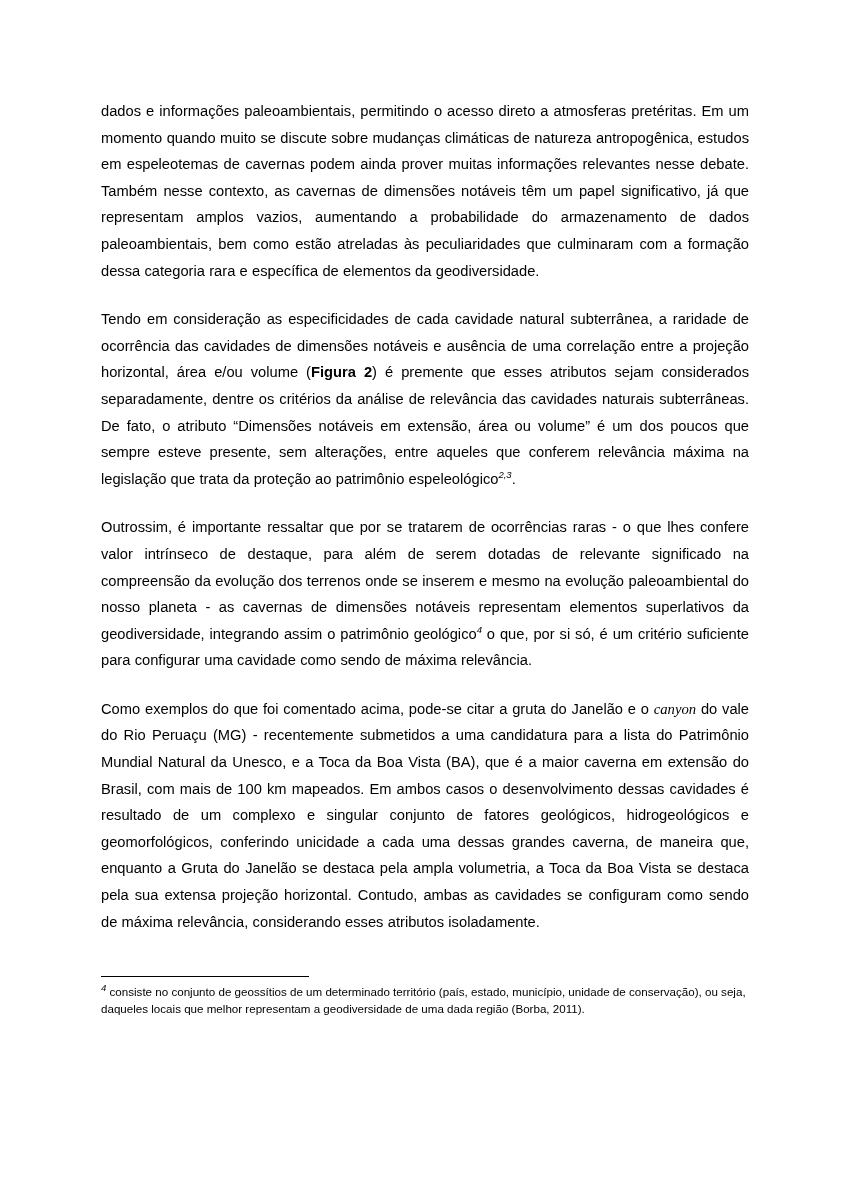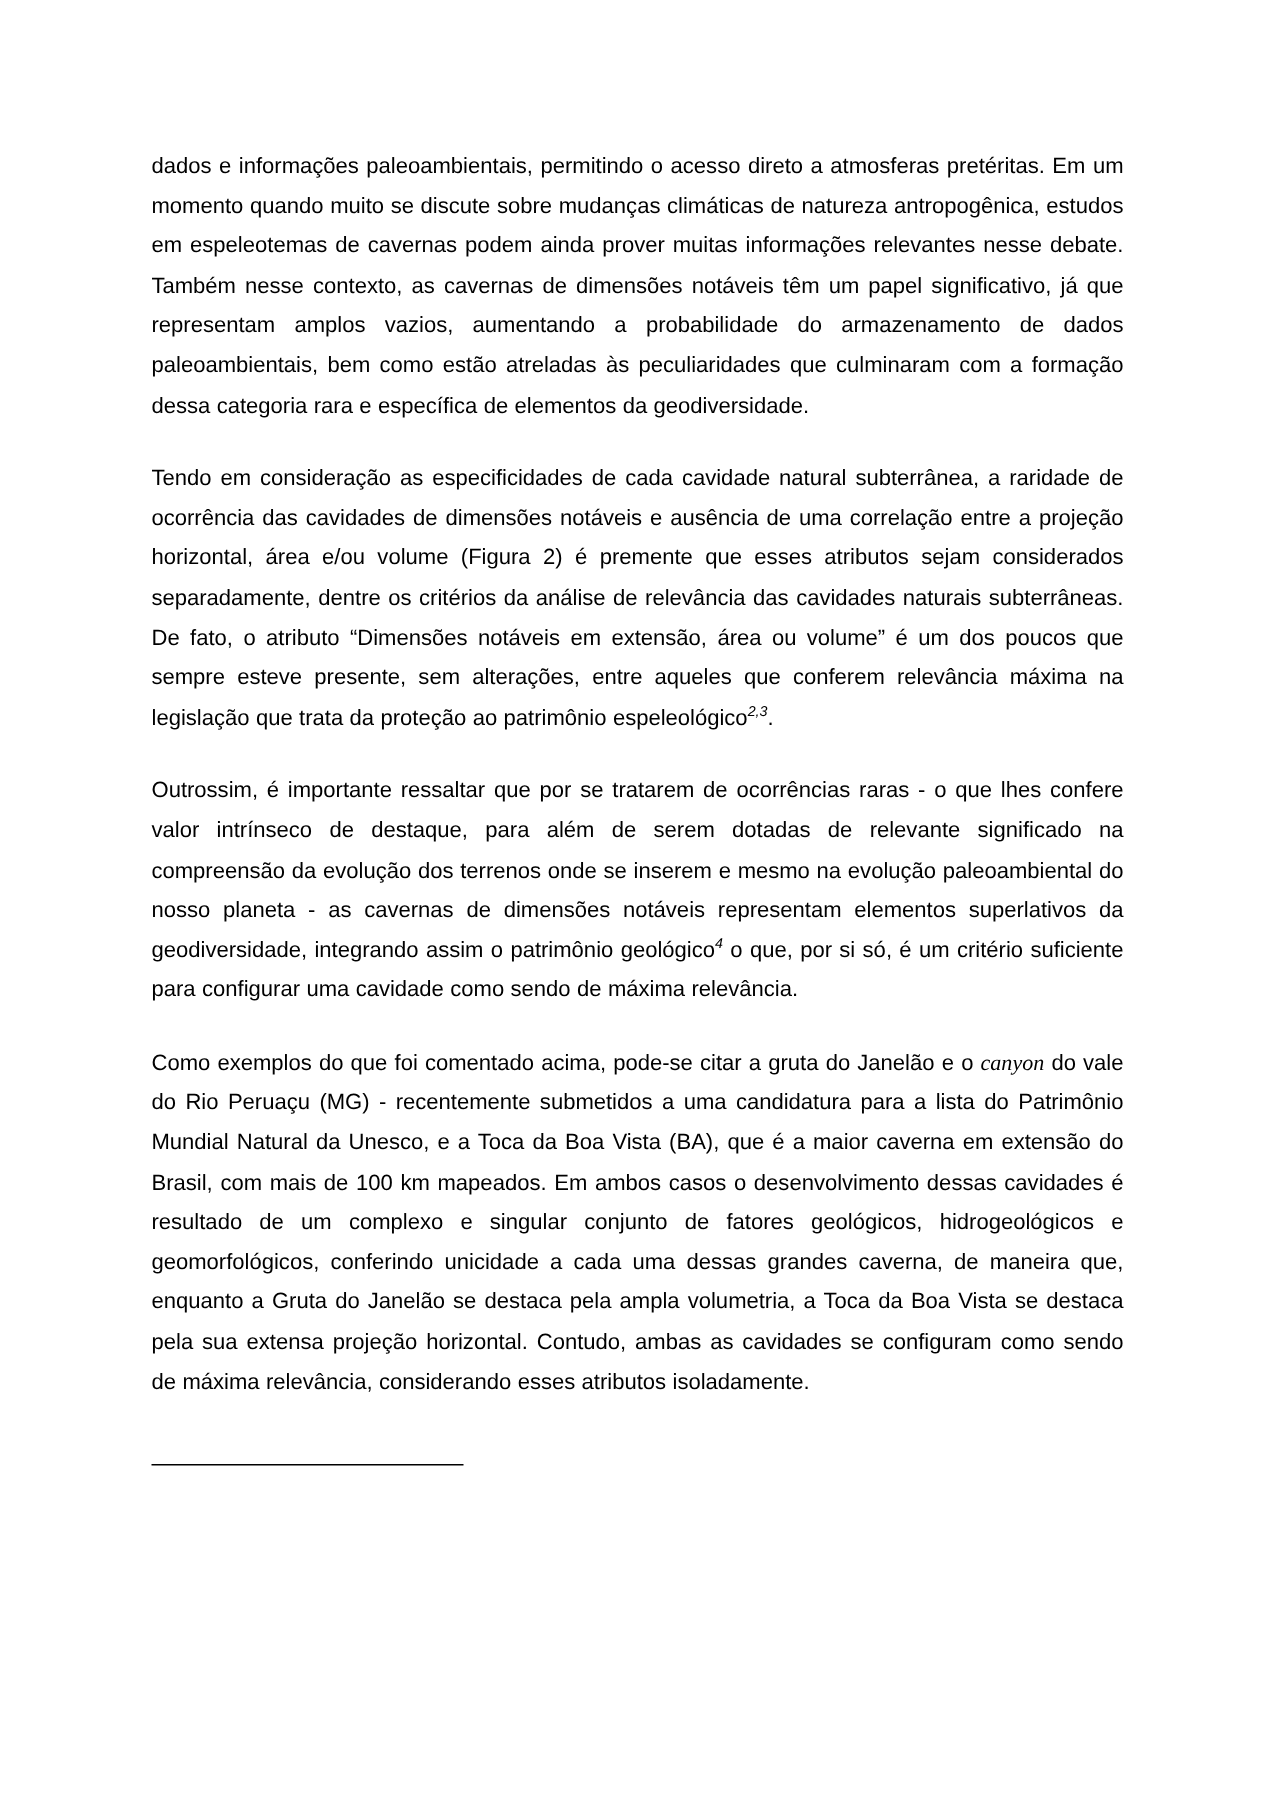--- a/index.html
+++ b/index.html
@@ -28,21 +28,21 @@
     margin: 0 0 22px 0;
     font-size: 14.7px;
     line-height: 26.6px;
     text-align: justify;
     text-justify: inter-word;
     word-spacing: 0.2px;
   }
   p.body-par:last-of-type {
     margin-bottom: 0;
   }
-  .bold { font-weight: normal; }
+  .bold { font-weight: bold; }
   .ital { font-style: italic; font-family: Liberation Serif, serif; }
   sup {
     font-size: 9.5px;
     vertical-align: super;
     line-height: 0;
     font-style: italic;
   }
   .footnotes {
     position: absolute;
     left: 101px;
@@ -94,15 +94,18 @@
       <span>Como exemplos do que foi comentado acima, pode-se citar a gruta do Janelão e o </span><span class="ital">canyon</span><span> do vale do Rio Peruaçu (MG) - recentemente submetidos a uma candidatura para a lista do Patrimônio Mundial Natural da Unesco, e a Toca da Boa Vista (BA), que é a maior caverna em extensão do Brasil, com mais de 100 km mapeados. Em ambos casos o desenvolvimento dessas cavidades é resultado de um complexo e singular conjunto de fatores geológicos, hidrogeológicos e geomorfológicos, conferindo unicidade a cada uma dessas grandes caverna, de maneira que, enquanto a Gruta do Janelão se destaca pela ampla volumetria, a Toca da Boa Vista se destaca pela sua extensa projeção horizontal. Contudo, ambas as cavidades se configuram como sendo de máxima relevância, considerando esses atributos isoladamente.</span>
     </p>
 
   </div>
 
   <div class="footnotes">
     <div class="fn-rule"></div>
 
 
 
+    <p class="fn-wrap">
+      <sup>4</sup><span> consiste no conjunto de geossítios de um determinado território (país, estado, município, unidade de conservação), ou seja, daqueles locais que melhor representam a geodiversidade de uma dada região (Borba, 2011).</span>
+    </p>
   </div>
 
 </div>
 
 </body></html>

